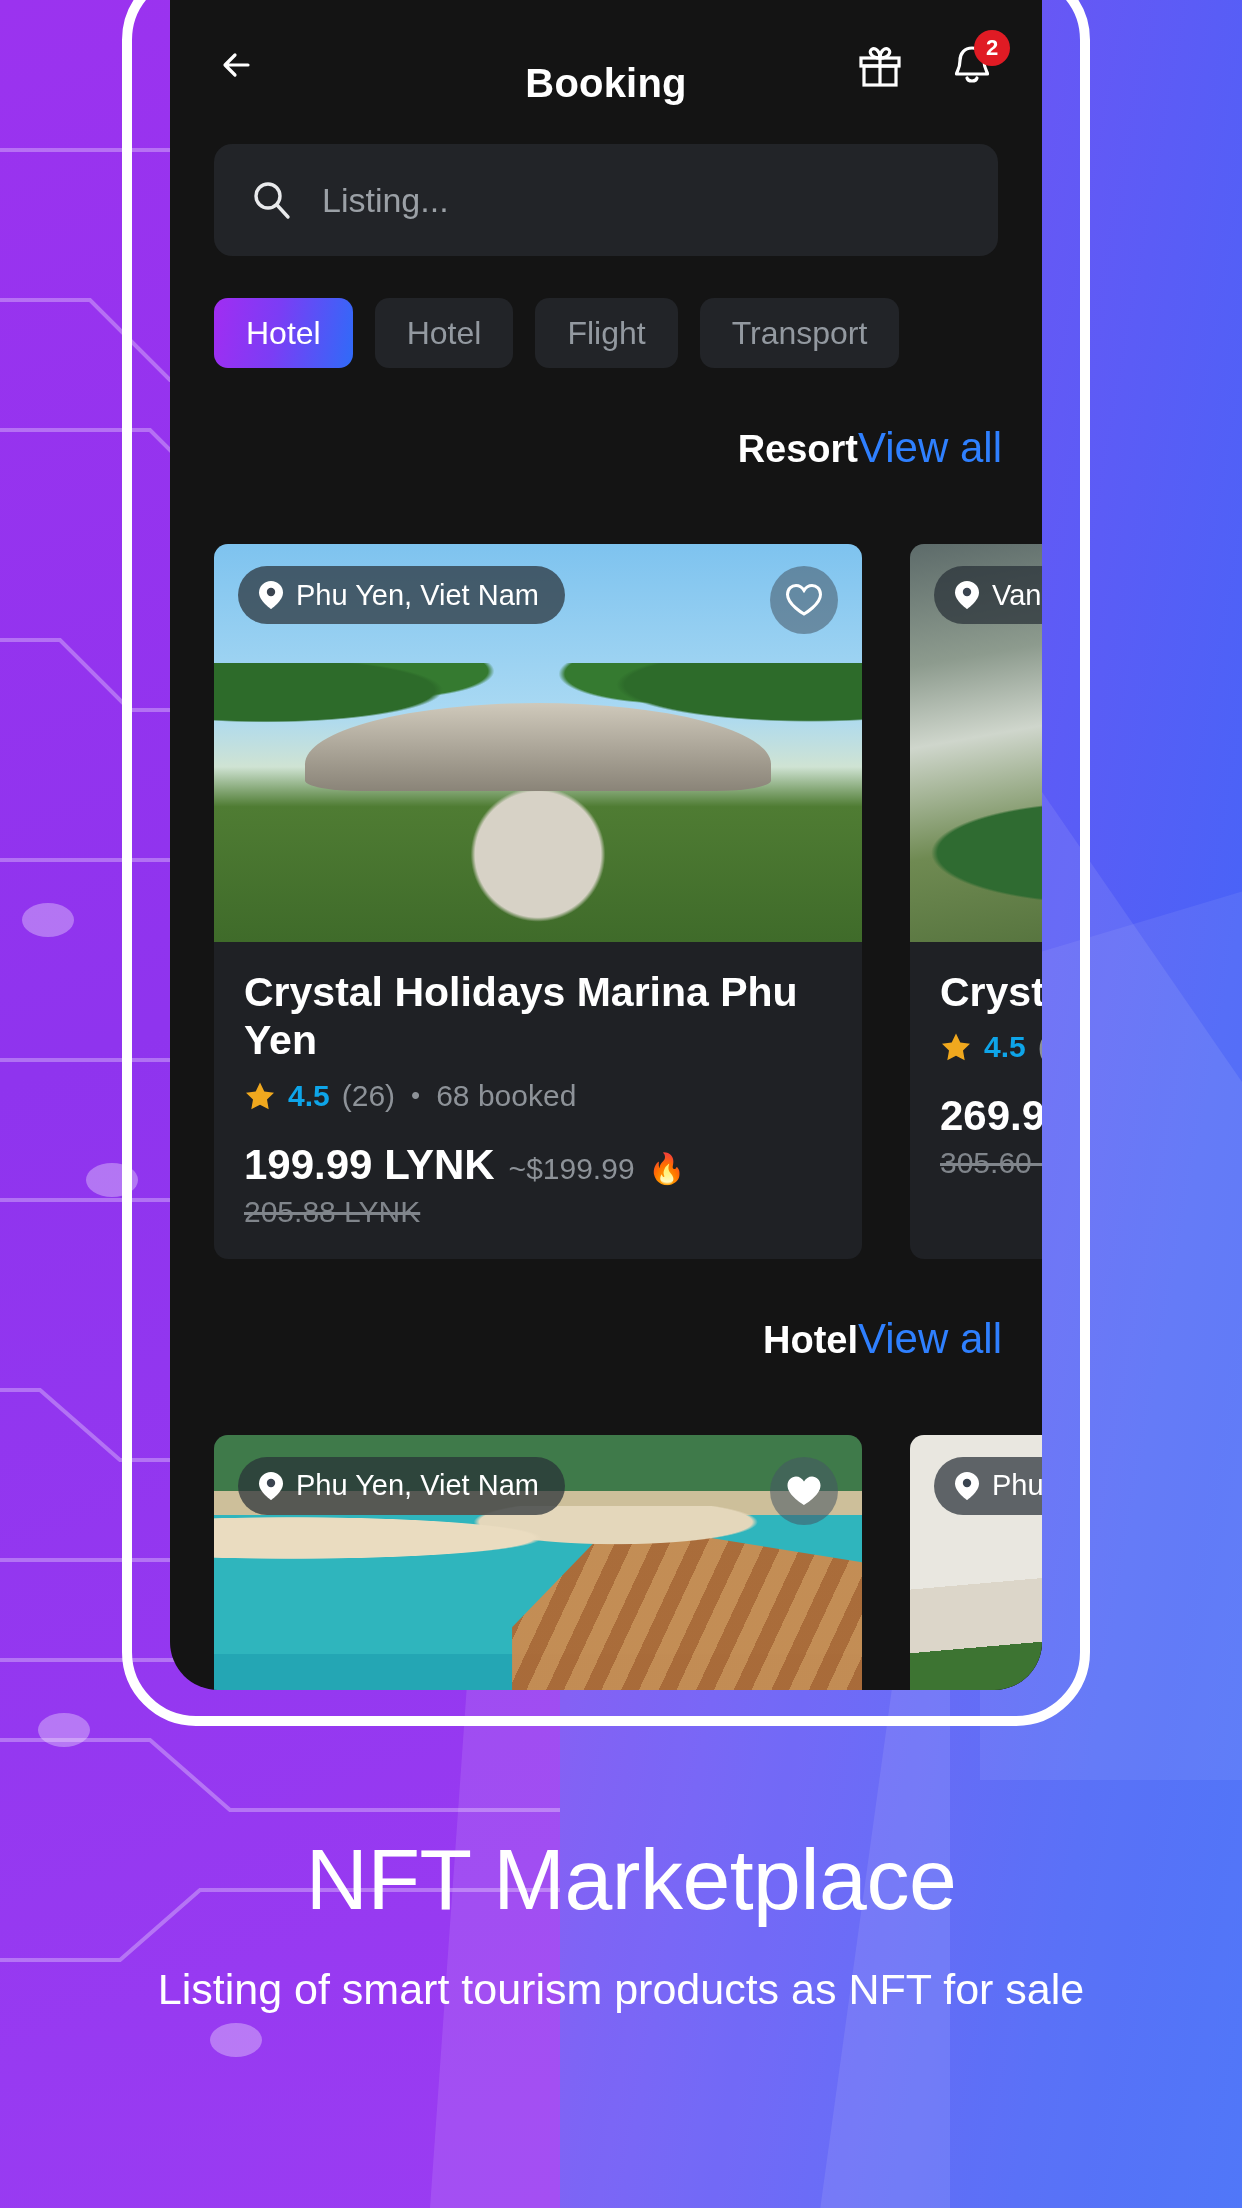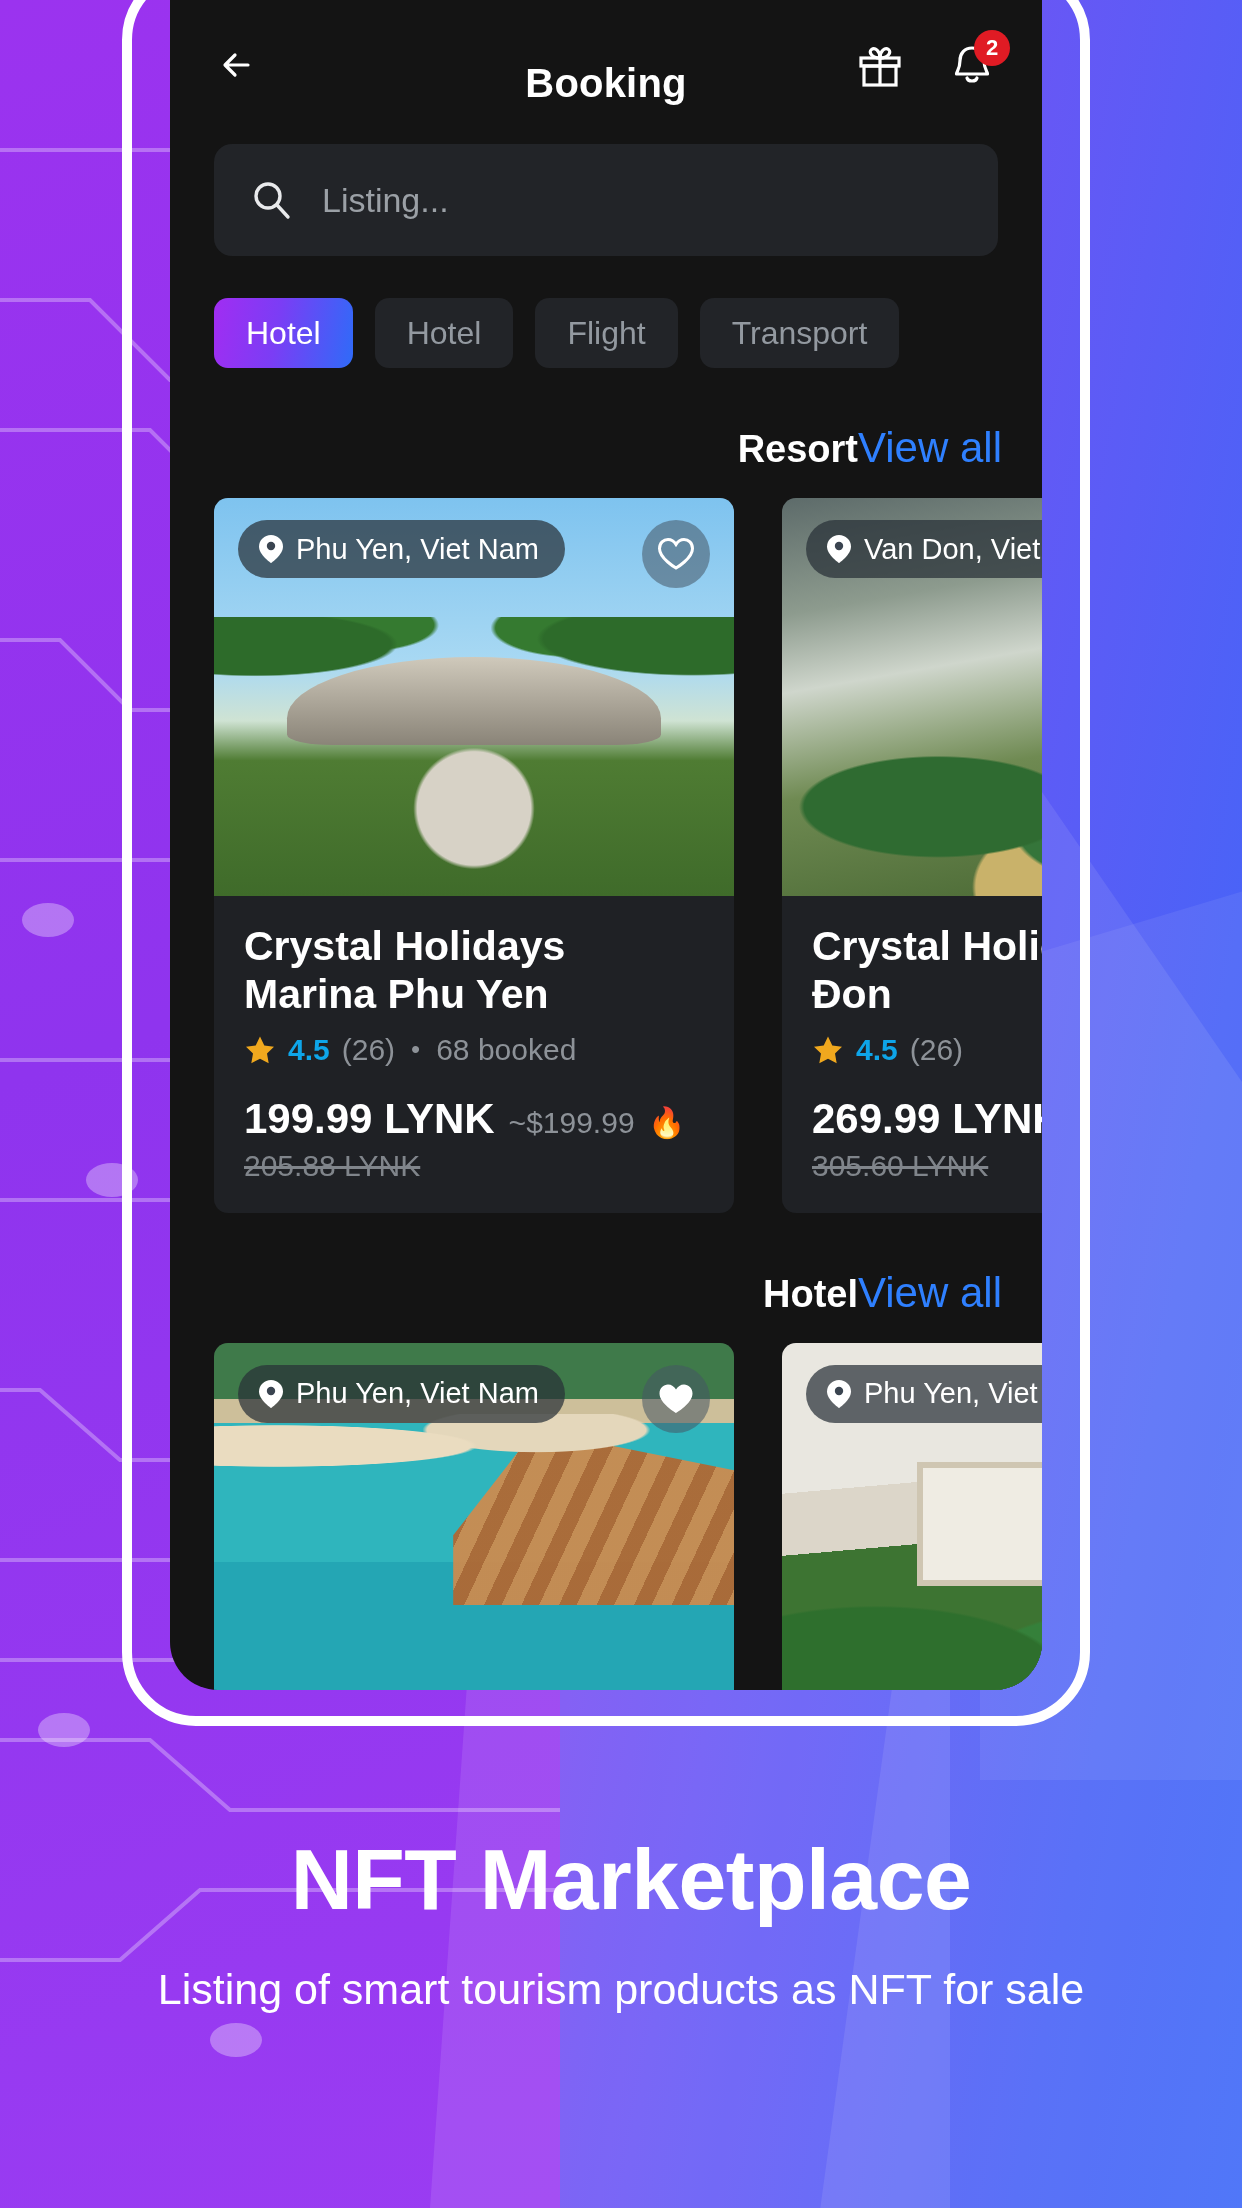--- a/index.html
+++ b/index.html
@@ -105,22 +105,22 @@
   .section-head {
     display:flex; align-items:baseline; justify-content:flex-end;
     padding:56px 40px 0 44px;
   }
   .section-title { font-size:38px; font-weight:700; color:#fff; }
   .view-all { font-size:42px; color:#2f80ff; cursor:pointer; }
 
   
   .cards-row { display:flex; gap:48px; padding:26px 0 0 44px; }
   .card {
-    width:520px; flex:0 0 auto;
-    background:#1f2125; border-radius:14px; overflow:hidden;
+    width:648px; flex:0 0 auto;
+    background:#1f2125; border-radius:14px; overflow:hidden;margin-top:46px;
   }
   .card-img { height:398px; position:relative; overflow:hidden; }
   .loc-pill {
     position:absolute; left:24px; top:22px; height:58px;
     background:rgba(40,48,56,0.72); border-radius:29px;
     display:flex; align-items:center; gap:12px; padding:0 26px 0 20px;
     color:#fff; font-size:29px; white-space:nowrap;
   }
   .heart-btn {
     position:absolute; right:24px; top:22px;
@@ -187,21 +187,21 @@
     background:radial-gradient(ellipse at 18% 70%, #2e6f2d 0 30%, transparent 31%),
                radial-gradient(ellipse at 64% 78%, #35803a 0 32%, transparent 33%),
                radial-gradient(ellipse at 90% 60%, #9b2f66 0 14%, transparent 15%);
   }
 
   
   .marketing {
     position:absolute; left:0; right:0; top:1830px;
     text-align:center; color:#fff; z-index:5;
   }
-  .mk-title { font-size:86px; font-weight:700; letter-spacing:-0.5px;margin-left:20px; }
+  .mk-title { font-size:86px; font-weight:400; letter-spacing:-0.5px;margin-left:20px; }
   .mk-sub { margin-top:34px; font-size:43px; line-height:1.25; font-weight:400; }
 </style>
 </head>
 <body>
 
 <div class="bg">
   <div class="bg-left"></div>
   <div class="bg-poly-a"></div>
   <div class="bg-poly-b"></div>
   <div class="bg-poly-c"></div>

